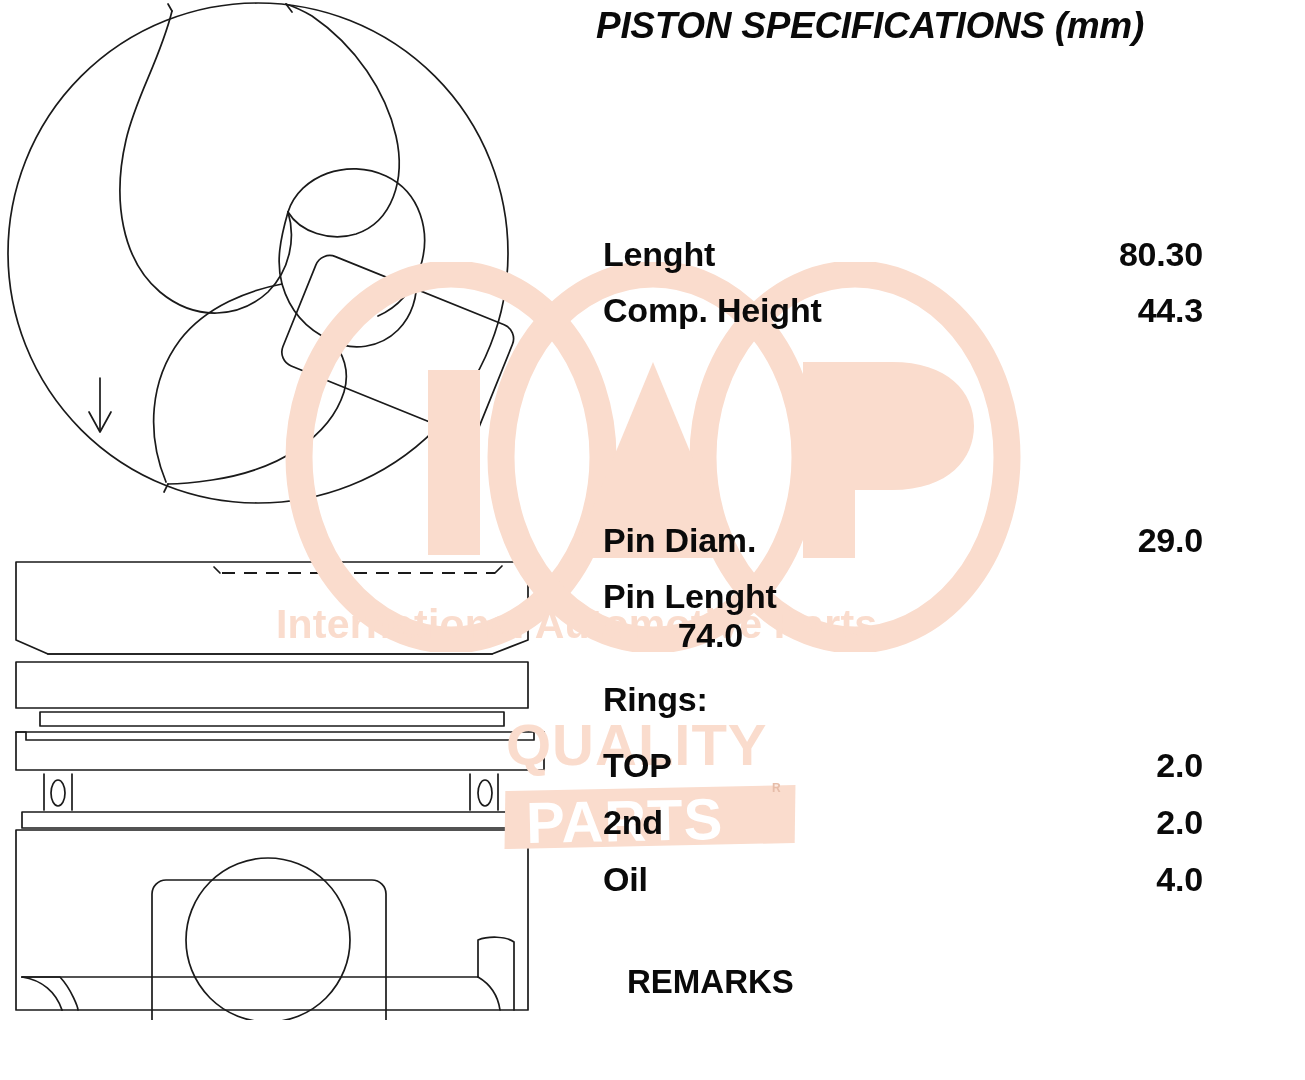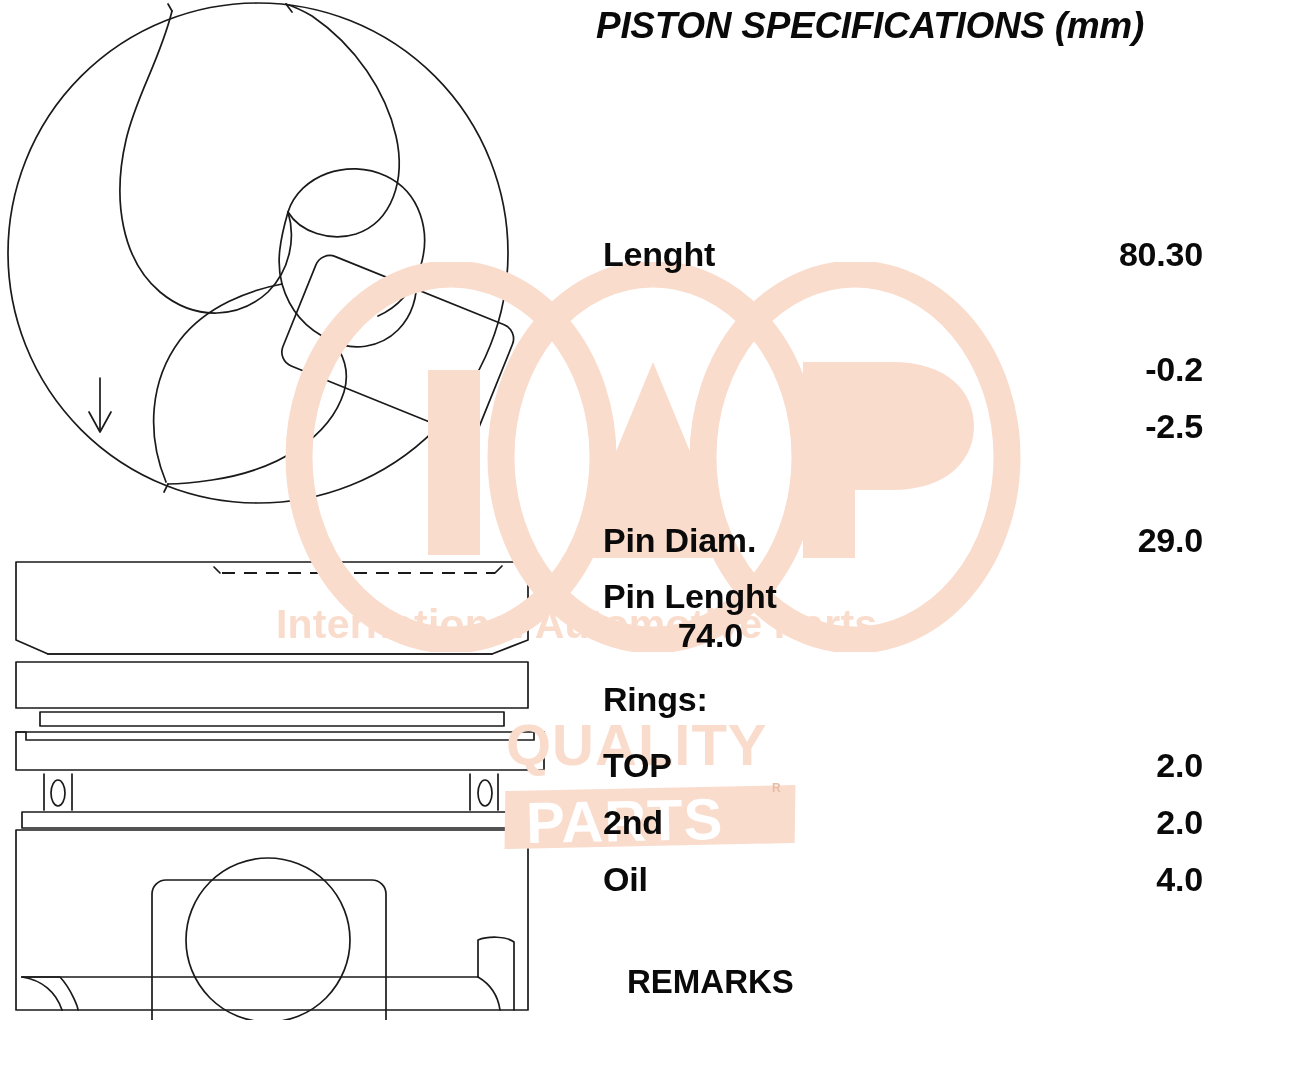--- a/index.html
+++ b/index.html
@@ -331,30 +331,26 @@
   <div id="spec-panel">
 
     <div id="spec-title">PISTON SPECIFICATIONS (mm)</div>
 
 
     <div class="spec-row" style="top:235px;">
       <span class="spec-label">Lenght</span>
       <span class="spec-value">80.30</span>
     </div>
 
-
-    <div class="spec-row" style="top:350px;">
-      <span class="spec-label"></span>
-      <span class="spec-value">-0.2</span>
-    </div>
-
-    <div class="spec-row" style="top:407px;">
-      <span class="spec-label"></span>
-      <span class="spec-value">-2.5</span>
-    </div>
+    <div class="spec-row" style="top:291px;">
+      <span class="spec-label">Comp. Height</span>
+      <span class="spec-value">44.3</span>
+    </div>
+
+
 
     <div class="spec-row" style="top:521px;">
       <span class="spec-label">Pin Diam.</span>
       <span class="spec-value">29.0</span>
     </div>
 
     <div class="spec-row" style="top:577px;flex-direction:column;">
       <span class="spec-label">Pin Lenght</span>
       <span class="spec-value">74.0</span>
     </div>

